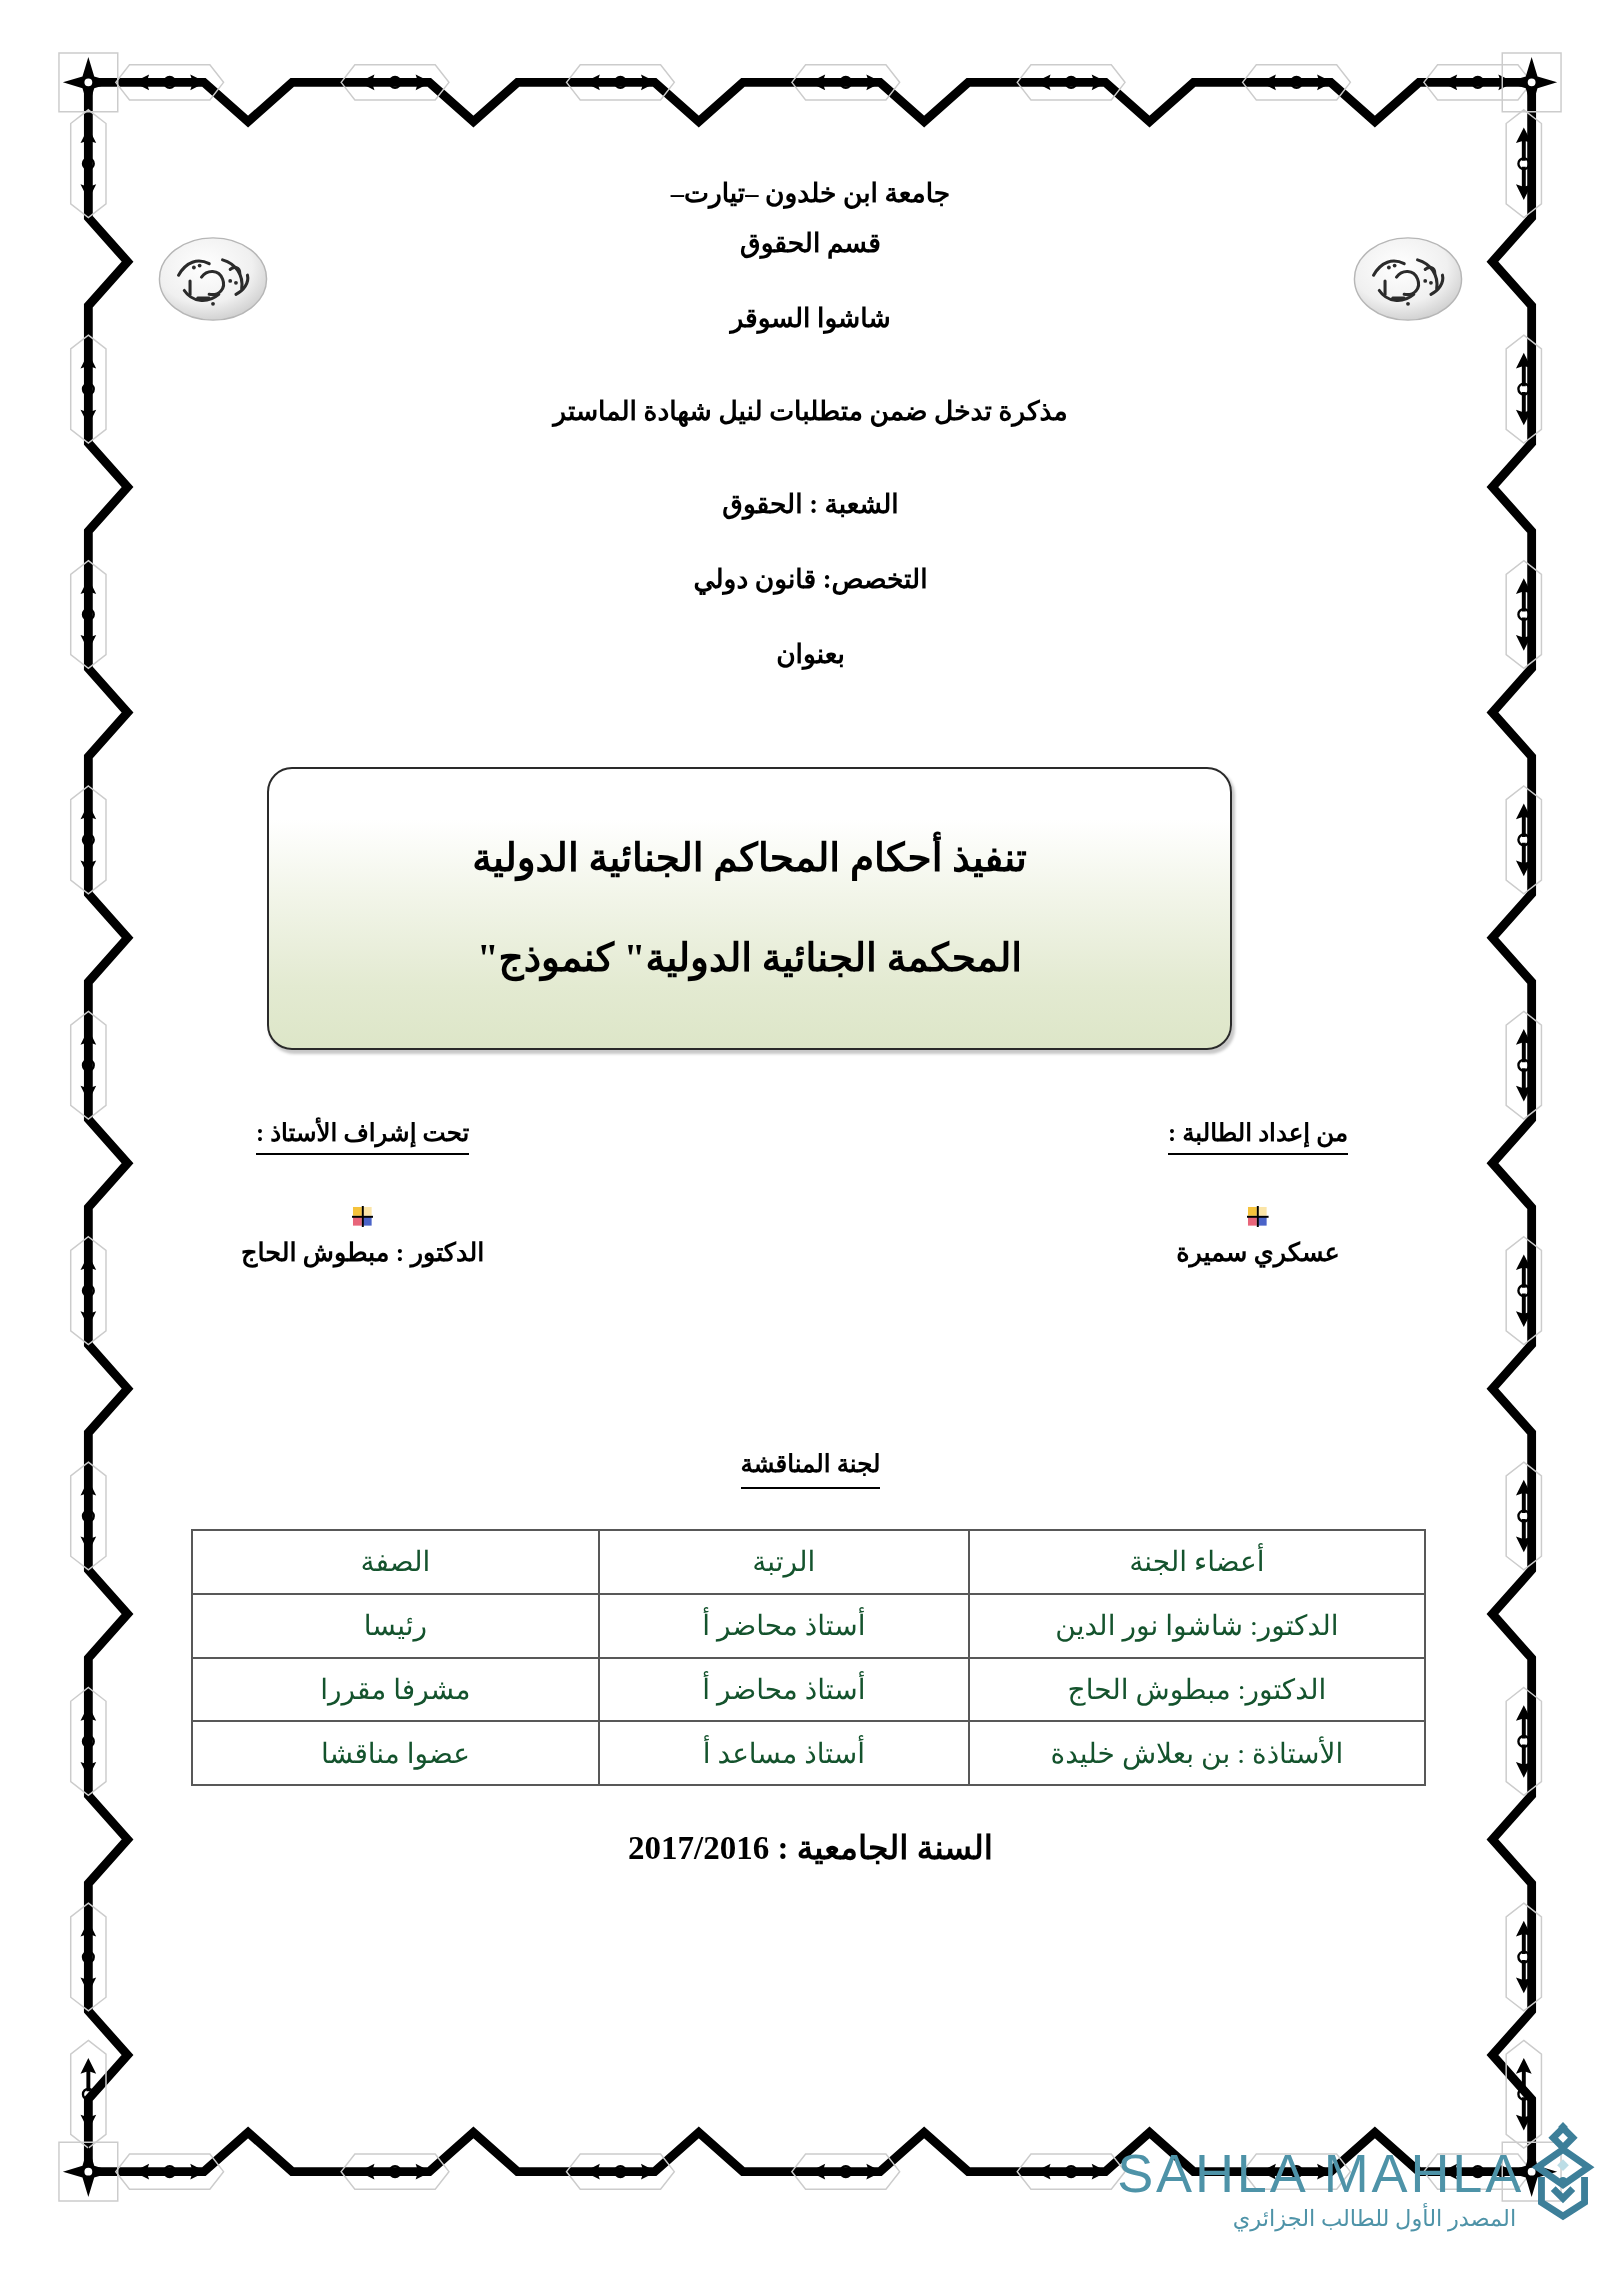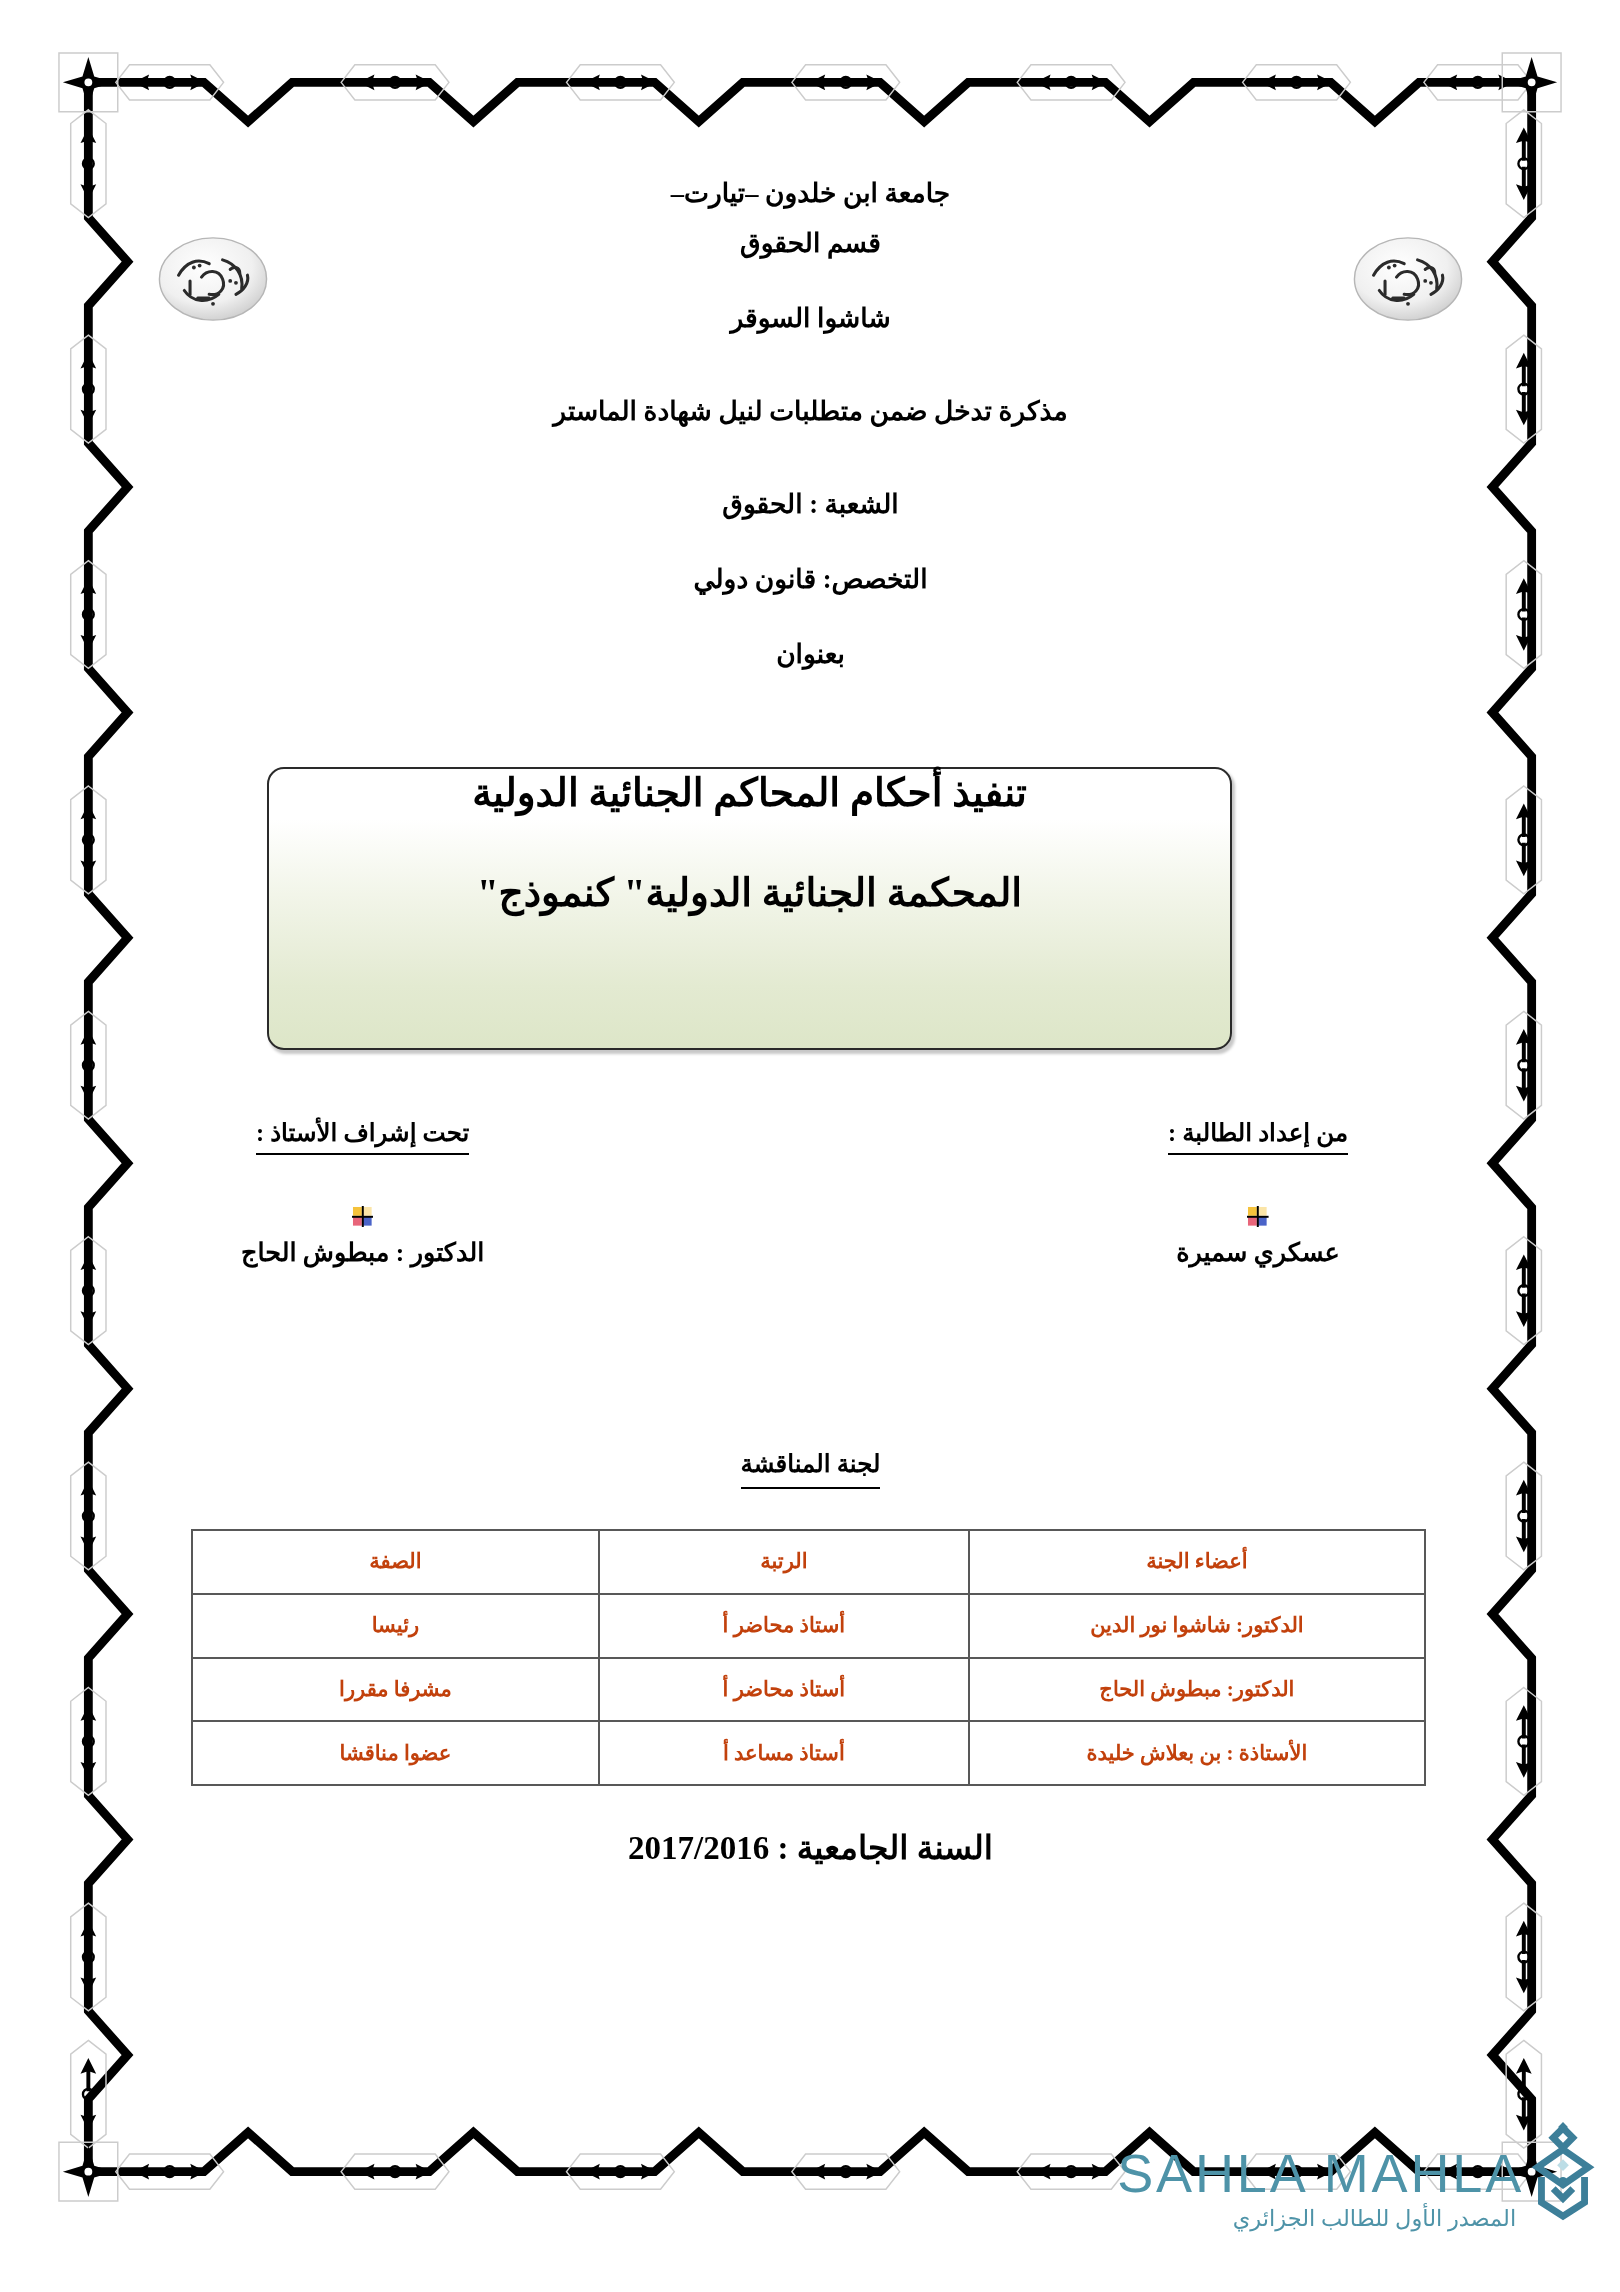--- a/index.html
+++ b/index.html
@@ -59,25 +59,26 @@
   .seal svg{display:block;width:100%;height:100%;}
 
   
   .title-box{
     position:absolute;
     left:159px;
     top:659px;
     width:961px;
     height:279px;
     border:2px solid #2a2a2a;
-    border-radius:17px;
+    border-radius:25px;
     background:linear-gradient(to bottom,#ffffff 0%,#ffffff 18%,#f2f5e9 45%,#e3ead1 78%,#dde6c8 100%);
     box-shadow:2.9px 3.9px 2.9px rgba(0,0,0,0.22);
     display:flex;
     flex-direction:column;
+    justify-content:center;
     align-items:center;
     direction:rtl;
   }
   .title-line{
     font-family:"Liberation Serif", serif;
     font-weight:bold;
     font-size:39px;
     color:#000;
     text-align:center;
     line-height:1.25;
@@ -155,23 +156,23 @@
     border-collapse:collapse;
     direction:rtl;
     table-layout:fixed;
   }
   table.jury th, table.jury td{
     border:2px solid #585858;
     height:54px;
     text-align:center;
     vertical-align:middle;
     font-family:"Liberation Serif", serif;
-    font-weight:bold;
-    font-size:21px;
-    color:#c2410c;
+    font-weight:normal;
+    font-size:28px;
+    color:#14532d;
     padding:3.9px 7.8px;
   }
   table.jury col.c-members{width:37%;}
   table.jury col.c-rank{width:30%;}
   table.jury col.c-role{width:33%;}
 
   
   .acad-year{
     position:absolute;
     left:0; top:1720px;

